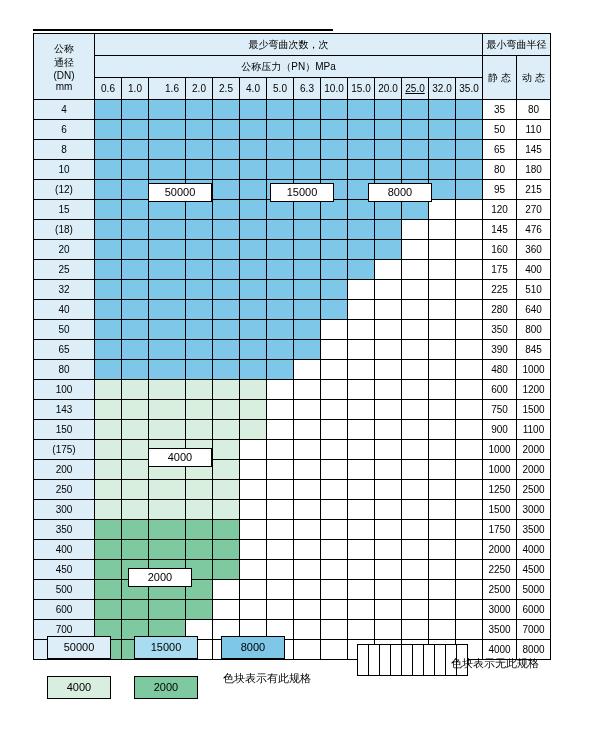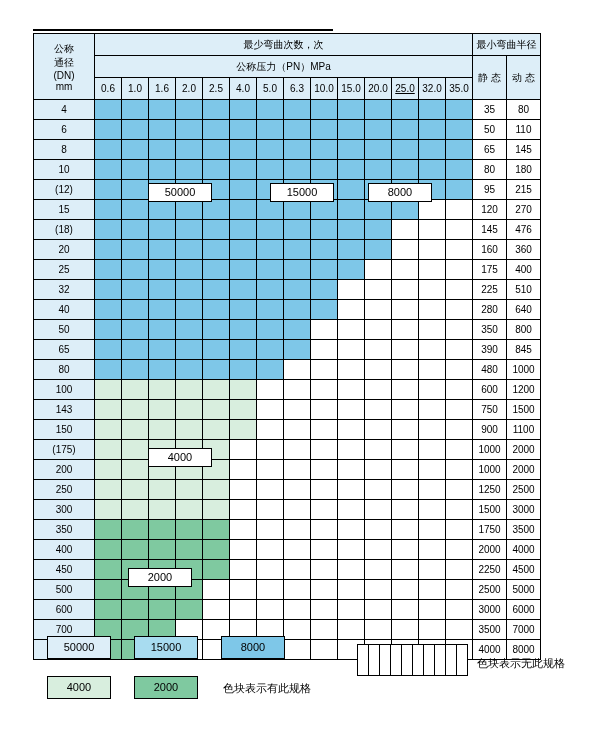--- a/index.html
+++ b/index.html
@@ -92,21 +92,21 @@
         <td class="hdr hdr-big" colspan="2" style="height:21px">最小弯曲半径</td>
       </tr>
       <tr>
         <td class="hdr hdr-big" colspan="14" style="height:21px">公称压力（PN）MPa</td>
         <td class="hdr r-col" rowspan="2">静 态</td>
         <td class="hdr r-col" rowspan="2">动 态</td>
       </tr>
       <tr id="pressure-cols-row">
           <td class="hdr p-col" style="height: 21px;">0.6</td>
           <td class="hdr p-col" style="height: 21px;">1.0</td>
-          <td class="hdr p-col" style="height: 21px;">1.6</td>
+          <td class="hdr p-col" style="height: 21px; padding-left: 10px;">1.6</td>
           <td class="hdr p-col" style="height: 21px;">2.0</td>
           <td class="hdr p-col" style="height: 21px;">2.5</td>
           <td class="hdr p-col" style="height: 21px;">4.0</td>
           <td class="hdr p-col" style="height: 21px;">5.0</td>
           <td class="hdr p-col" style="height: 21px;">6.3</td>
           <td class="hdr p-col" style="height: 21px;">10.0</td>
           <td class="hdr p-col" style="height: 21px;">15.0</td>
           <td class="hdr p-col" style="height: 21px;">20.0</td>
           <td class="hdr p-col" style="height: 21px; text-decoration: underline;">25.0</td>
           <td class="hdr p-col" style="height: 21px;">32.0</td>
@@ -656,29 +656,29 @@
       <div class="callout" style="left: 148px; top: 448px; width: 62px;">4000</div>
       <div class="callout" style="left: 128px; top: 568px; width: 62px;">2000</div>
     </div>
 
   <div class="legend">
     <div class="lg-box" id="lg0" style="left:14px;top:4px;background:#ddeef8">50000</div>
     <div class="lg-box" id="lg1" style="left:101px;top:4px;background:#a8dcf0">15000</div>
     <div class="lg-box" id="lg2" style="left:188px;top:4px;background:#7ec7e8">8000</div>
     <div class="lg-box" id="lg3" style="left:14px;top:44px;background:#d8eede">4000</div>
     <div class="lg-box" id="lg4" style="left:101px;top:44px;background:#7fc9a0">2000</div>
-    <div class="lg-note" style="left:190px;top:49px">色块表示有此规格</div>
+    <div class="lg-note" style="left:190px;top:39px">色块表示有此规格</div>
     <div class="swatch-grid" style="left:324px;top:12px">
       <div></div>
         <div></div>
         <div></div>
         <div></div>
         <div></div>
         <div></div>
         <div></div>
         <div></div>
         <div></div>
         <div></div>
     </div>
-    <div class="lg-note" style="left:444px;top:24px">色块表示无此规格</div>
+    <div class="lg-note" style="left:418px;top:24px">色块表示无此规格</div>
   </div>
 
 </div>
 
 </body></html>

